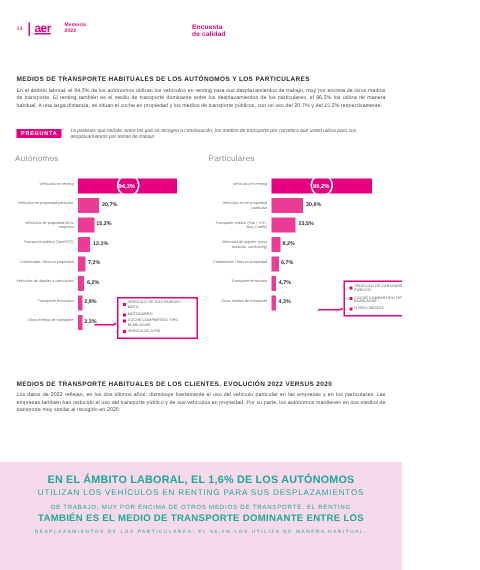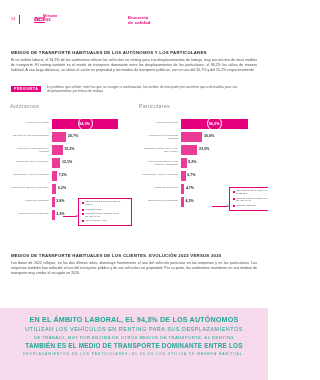--- a/index.html
+++ b/index.html
@@ -14,21 +14,21 @@
   
   .header { position:absolute; top:8px; left:0; width:268px; height:16px; }
   .pagenum {
     position:absolute; left:11px; top:9px;
     font-size:3.6px; color:#e5007e; letter-spacing:.2px;
   }
   .hdr-rule {
     position:absolute; left:19px; top:7px; width:.8px; height:9px; background:#e5007e;
   }
   .brand {
-    position:absolute; left:34px; top:6.5px;
+    position:absolute; left:23px; top:6.5px;
     font-size:8px; font-weight:bold; color:#e5007e;
     letter-spacing:-.4px; line-height:8px;text-decoration:underline;
   }
   .brand-sub {
     position:absolute; left:43px; top:7px;
     font-size:3.3px; font-weight:bold; color:#e5007e;
     line-height:3.6px; letter-spacing:.1px;
   }
   .hdr-right {
     position:absolute; left:128px; top:7px;
@@ -336,21 +336,21 @@
       </div>
   </div>
 
   <div class="sec2">
     <div class="sec-title">MEDIOS DE TRANSPORTE HABITUALES DE LOS CLIENTES. EVOLUCIÓN 2022 VERSUS 2020</div>
     <div class="sec-body">Los datos de 2022 reflejan, en los dos últimos años, disminuye fuertemente el uso del vehículo particular en las empresas y en los particulares. Las empresas también han reducido el uso del transporte público y de sus vehículos en propiedad. Por su parte, los autónomos mantienen en sus medios de transporte muy similar al recogido en 2020.</div>
   </div>
 
   <div class="footer">
     <div class="footer-inner">
-      <div class="f1">EN EL ÁMBITO LABORAL, EL 94,3% DE LOS AUTÓNOMOS</div>
+      <div class="f1">EN EL ÁMBITO LABORAL, EL 1,6% DE LOS AUTÓNOMOS</div>
       <div class="f2">UTILIZAN LOS VEHÍCULOS EN RENTING PARA SUS DESPLAZAMIENTOS</div>
       <div class="f3">DE TRABAJO, MUY POR ENCIMA DE OTROS MEDIOS DE TRANSPORTE. EL RENTING</div>
       <div class="f4">TAMBIÉN ES EL MEDIO DE TRANSPORTE DOMINANTE ENTRE LOS</div>
       <div class="f5">DESPLAZAMIENTOS DE LOS PARTICULARES: EL 96,2% LOS UTILIZA DE MANERA HABITUAL.</div>
     </div>
   </div>
 
 </div>
 
 </body></html>

